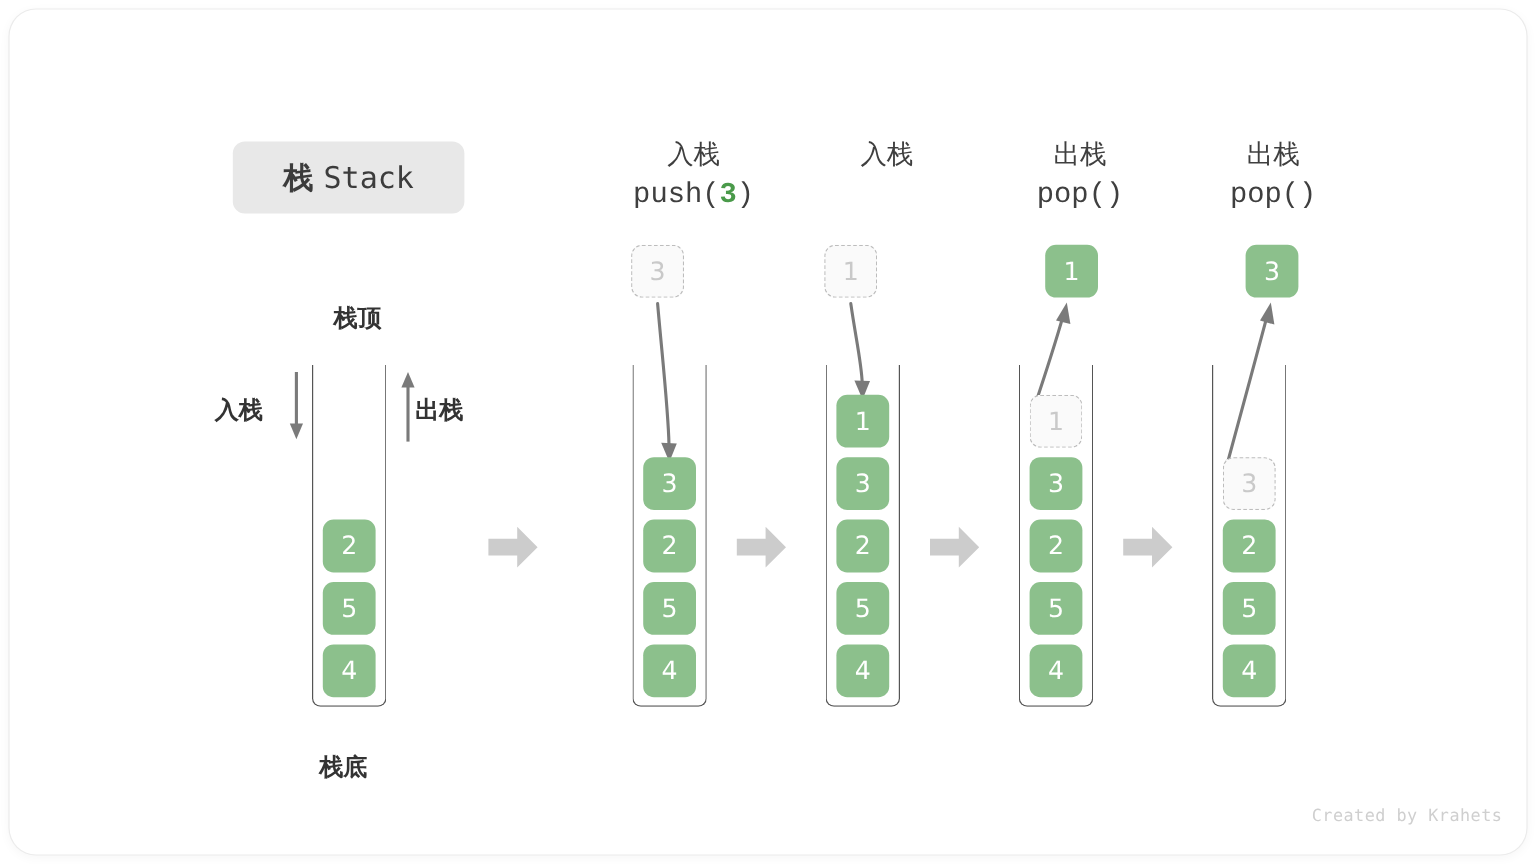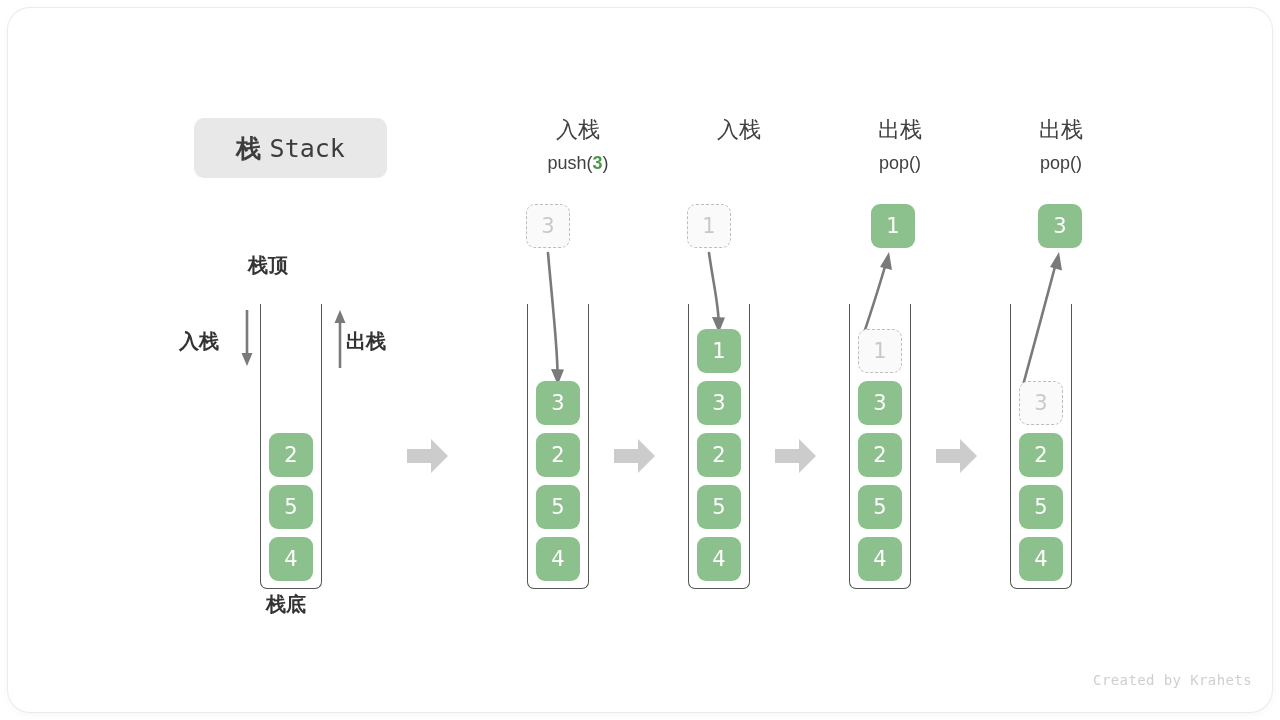--- a/index.html
+++ b/index.html
@@ -57,22 +57,22 @@
     width: 190px;
     text-align: center;
     color: #3f3f3f;
   }
   .col-head .cn {
     font-size: 22px;
     line-height: 32px;
     font-weight: 400;
   }
   .col-head .code {
-    font-family: Liberation Sans, sans-serif;
-    font-size: 18px;
+    font-family: Liberation Mono, monospace;
+    font-size: 24px;
     line-height: 34px;
     font-weight: 400;
     white-space: pre;
   }
   .col-head .code .num {
     color: #4a9a4a;
     font-weight: 700;
   }
 
   
@@ -133,39 +133,39 @@
 </head>
 <body>
 
 <div id="canvas">
 
   <div class="abs" id="title-badge">
     <span>栈</span>
       <span class="mono">Stack</span>
   </div>
 
-  <div class="abs label-bold" style="left:240px; top:244px;">栈顶</div>
+  <div class="abs label-bold" style="left:270px; top:244px;">栈顶</div>
 
   <div class="abs label-bold" style="left:171px; top:320px;">入栈</div>
   <div class="abs" style="left:228px; top:300px;">
     <svg width="22" height="62" viewBox="0 0 22 62">
       <line x1="11" y1="2" x2="11" y2="48" stroke="#7a7a7a" stroke-width="2.6"></line>
       <path d="M11 58 L5.5 45 L16.5 45 Z" fill="#7a7a7a"></path>
     </svg>
   </div>
 
   <div class="abs" style="left:321px; top:300px;">
     <svg width="22" height="62" viewBox="0 0 22 62">
       <line x1="11" y1="12" x2="11" y2="60" stroke="#7a7a7a" stroke-width="2.6"></line>
       <path d="M11 2 L5.5 15 L16.5 15 Z" fill="#7a7a7a"></path>
     </svg>
   </div>
   <div class="abs label-bold" style="left:338px; top:320px;">出栈</div>
 
-  <div class="abs label-bold" style="left:258px; top:583px;text-align:center;">栈底</div>
+  <div class="abs label-bold" style="left:258px; top:618px;text-align:center;">栈底</div>
 
   <div class="abs stack-box" style="left:252px; top:296px;"></div>
   <div class="abs cell filled" style="left:261px; top:425px;">2</div>
   <div class="abs cell filled" style="left:261px; top:477px;">5</div>
   <div class="abs cell filled" style="left:261px; top:529px;">4</div>
 
   <div class="abs" style="left:399px; top:430px;">
     <svg width="42" height="36" viewBox="0 0 42 36">
       <path d="M0 11 H24 V1 L41 18 L24 35 V25 H0 Z" fill="#cccccc"></path>
     </svg>

